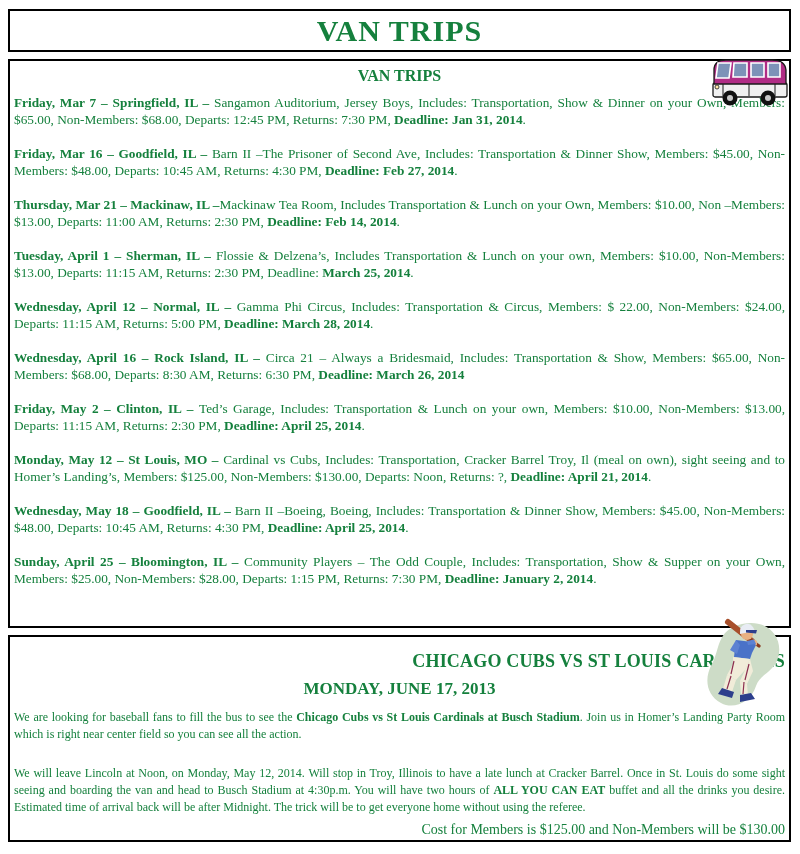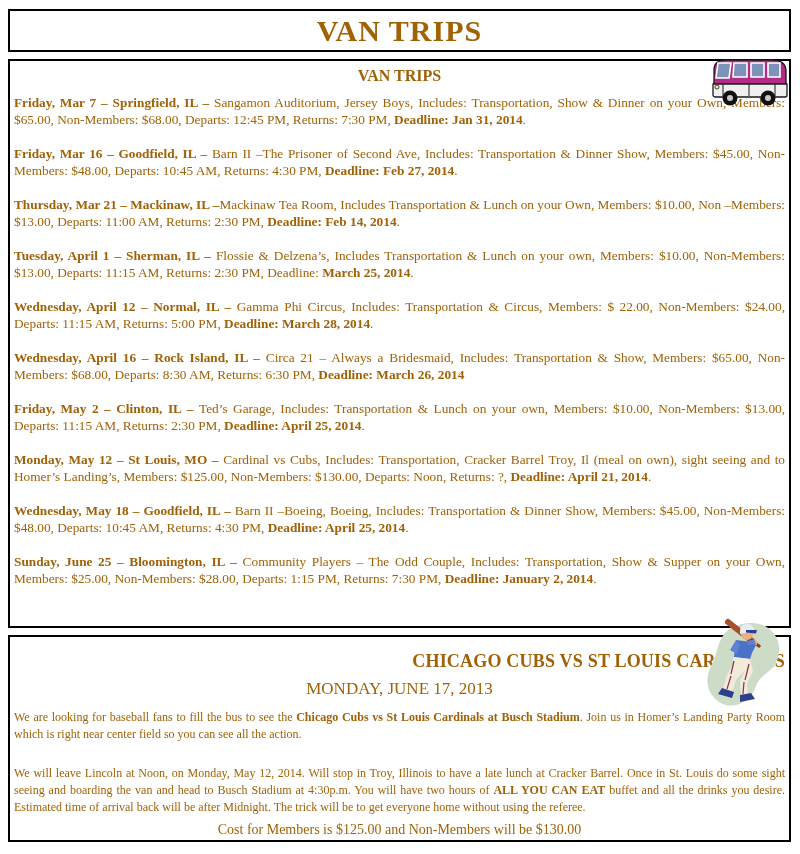--- a/index.html
+++ b/index.html
@@ -1,37 +1,37 @@
 <!DOCTYPE html>
 <html><head>
 <meta charset="utf-8">
 <style>
   html, body { margin: 0; padding: 0; background: #ffffff; }
   .page {
     position: relative;
     width: 800px;
     height: 854px;
     background: #ffffff;
-    color: #a16207;
+    color: #15803d;
     font-family: "Liberation Serif", serif;
     overflow: hidden;
   }
   .box { position: absolute; left: 8px; width: 783px; border: 2px solid #000; box-sizing: border-box; background: #fff; }
   .title-box { top: 9px; height: 43px; display: flex; align-items: center; justify-content: center; }
   .title-box h1 { margin: 0; font-size: 30px; font-weight: bold; letter-spacing: 1px; }
   .main-box { top: 59px; height: 569px; padding: 4px 4px 0 4px; }
   .main-box h2 { margin: 2px 0 9px 0; font-size: 16px; font-weight: bold; text-align: center; }
   .trip { margin: 0 0 17px 0; font-size: 13.3px; line-height: 17px; text-align: justify; }
   .trip b { font-weight: bold; }
   .cubs-box { top: 635px; height: 207px; padding: 0 4px; }
   .cubs-box h2 { margin: 14px 0 0 0; font-size: 18px; font-weight: bold; text-align: right; letter-spacing: 0.2px; }
-  .cubs-box h3 { margin: 7px 0 0 0; font-size: 17px; font-weight: normal; text-align: center; }
+  .cubs-box h3 { margin: 7px 0 0 0; font-size: 17px; font-weight: bold; text-align: center; }
   .cubs-para { margin: 10px 0 0 0; font-size: 12px; line-height: 17.3px; text-align: justify; }
   .cubs-para.second { margin-top: 21px; }
-  .cost-line { margin: 6px 0 0 0; font-size: 14px; text-align: center; }
+  .cost-line { margin: 6px 0 0 0; font-size: 14px; text-align: right; }
   .clipart { position: absolute; z-index: 5; }
   .van-art { left: 711px; top: 50px; }
   .batter-art { left: 690px; top: 612px; }
 </style>
 </head>
 <body>
 
 <div class="page">
 
   <div class="box title-box">
@@ -52,21 +52,21 @@
     <p class="trip"><b>Wednesday, April 12 – Normal, IL – </b><span>Gamma Phi Circus, Includes: Transportation &amp; Circus, Members: $ 22.00, Non-Members: $24.00, Departs: 11:15 AM, Returns: 5:00 PM, </span><b>Deadline: March 28, 2014</b><span>.</span></p>
 
     <p class="trip"><b>Wednesday, April 16 – Rock Island, IL – </b><span>Circa 21 – Always a Bridesmaid, Includes: Transportation &amp; Show, Members: $65.00, Non-Members: $68.00, Departs: 8:30 AM, Returns: 6:30 PM, </span><b>Deadline: March 26, 2014</b><span></span></p>
 
     <p class="trip"><b>Friday, May 2 – Clinton, IL – </b><span>Ted’s Garage, Includes: Transportation &amp; Lunch on your own, Members: $10.00, Non-Members: $13.00, Departs: 11:15 AM, Returns: 2:30 PM, </span><b>Deadline: April 25, 2014</b><span>.</span></p>
 
     <p class="trip"><b>Monday, May 12 – St Louis, MO – </b><span>Cardinal vs Cubs, Includes: Transportation,  Cracker Barrel Troy, Il (meal on own), sight seeing and to Homer’s Landing’s, Members: $125.00, Non-Members: $130.00, Departs: Noon, Returns: ?, </span><b>Deadline: April 21, 2014</b><span>.</span></p>
 
     <p class="trip"><b>Wednesday, May 18 – Goodfield, IL – </b><span>Barn II –Boeing, Boeing, Includes: Transportation &amp; Dinner Show, Members: $45.00, Non-Members: $48.00, Departs: 10:45 AM, Returns: 4:30 PM, </span><b>Deadline: April 25, 2014</b><span>.</span></p>
 
-    <p class="trip"><b>Sunday, June 25 – Bloomington, IL – </b><span>Community Players – The Odd Couple, Includes: Transportation, Show &amp; Supper on your Own, Members: $25.00, Non-Members: $28.00, Departs: 1:15 PM, Returns: 7:30 PM, </span><b>Deadline: January 2, 2014</b><span>.</span></p>
+    <p class="trip"><b>Sunday, April 25 – Bloomington, IL – </b><span>Community Players – The Odd Couple, Includes: Transportation, Show &amp; Supper on your Own, Members: $25.00, Non-Members: $28.00, Departs: 1:15 PM, Returns: 7:30 PM, </span><b>Deadline: January 2, 2014</b><span>.</span></p>
   </div>
 
   <div class="box cubs-box">
     <h2>CHICAGO CUBS VS ST LOUIS CARDINALS</h2>
     <h3>MONDAY, JUNE 17, 2013</h3>
     <p class="cubs-para"><span>We are looking for baseball fans to fill the bus to see the </span><b>Chicago Cubs vs St Louis Cardinals at Busch Stadium</b><span>.  Join us in Homer’s Landing Party Room which is right  near center field so you can see all the action.</span></p>
     <p class="cubs-para second"><span>We will leave Lincoln at Noon, on Monday, May 12, 2014.  Will stop in Troy, Illinois to have a late lunch at Cracker Barrel.  Once in St. Louis do some sight seeing and boarding the van and head to Busch Stadium at 4:30p.m.  You will have two hours of  </span><b>ALL YOU CAN EAT</b><span> buffet and all the drinks you desire.  Estimated time of arrival back will be after Midnight.  The trick will be to get everyone home without using the referee.</span></p>
     <p class="cost-line">Cost for Members is $125.00 and Non-Members will be $130.00</p>
   </div>
 

